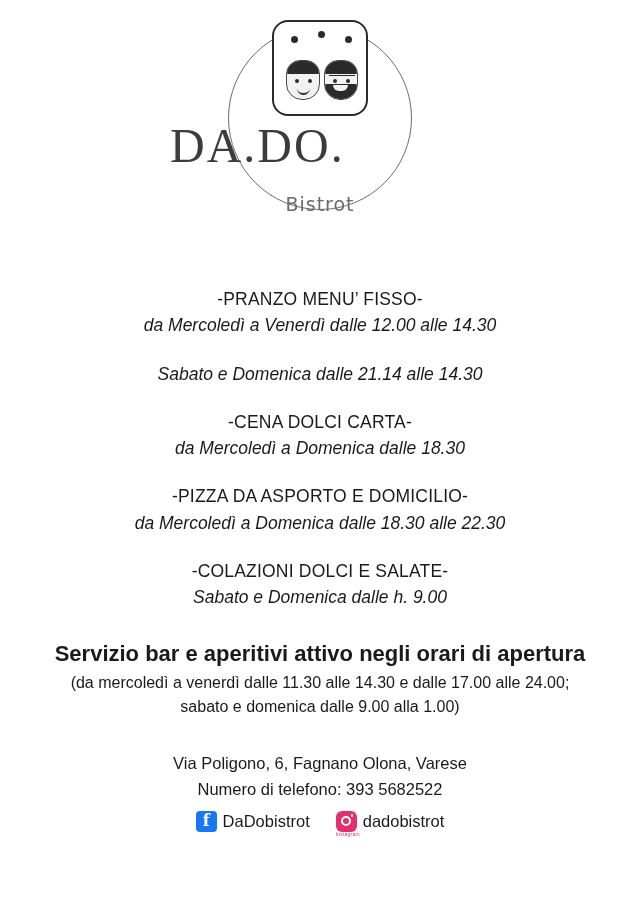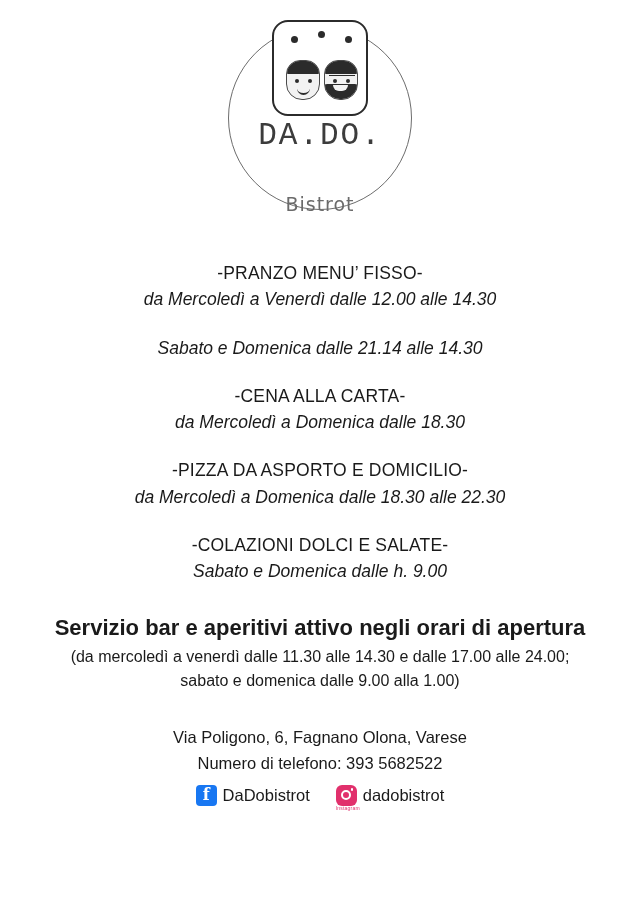--- a/index.html
+++ b/index.html
@@ -130,44 +130,44 @@
     width: 26px;
     height: 9px;
     border-top: 1px solid #2b2b2b;
   }
 
   .brand {
     position: absolute;
     left: 0;
     right: 0;
     top: 104px;
-    text-align: center;
-    font-family: Liberation Mono, monospace;
-    font-size: 31px;
+    text-align: left;
+    font-family: Liberation Serif, serif;
+    font-size: 48px;
     letter-spacing: 2px;
     color: #3c3c3c;
     font-weight: 400;
   }
   .brand-sub {
     position: absolute;
     left: 0;
     right: 0;
     top: 179px;
     text-align: center;
     font-family: "DejaVu Sans", sans-serif;
     font-size: 19px;
     color: #6b6b6b;
     letter-spacing: 1px;
   }
 
   
   .content {
     width: 600px;
     text-align: center;
-    margin-top: 46px;
+    margin-top: 72px;
   }
   .section { margin-bottom: 22px; }
   .sec-title {
     font-size: 17.5px;
     letter-spacing: 0.2px;
     line-height: 1.5;
   }
   .sec-line {
     font-size: 17.5px;
     line-height: 1.5;
@@ -293,21 +293,21 @@
     <div class="section">
       <div class="sec-title">-PRANZO MENU’ FISSO-</div>
       <div class="sec-line">da Mercoledì a Venerdì dalle 12.00 alle 14.30</div>
     </div>
 
     <div class="section">
       <div class="sec-line">Sabato e Domenica dalle 21.14 alle 14.30</div>
     </div>
 
     <div class="section">
-      <div class="sec-title">-CENA ALLA CARTA-</div>
+      <div class="sec-title">-CENA DOLCI CARTA-</div>
       <div class="sec-line">da Mercoledì a Domenica dalle 18.30</div>
     </div>
 
     <div class="section">
       <div class="sec-title">-PIZZA DA ASPORTO E DOMICILIO-</div>
       <div class="sec-line">da Mercoledì a Domenica dalle 18.30 alle 22.30</div>
     </div>
 
     <div class="section">
       <div class="sec-title">-COLAZIONI DOLCI E SALATE-</div>

